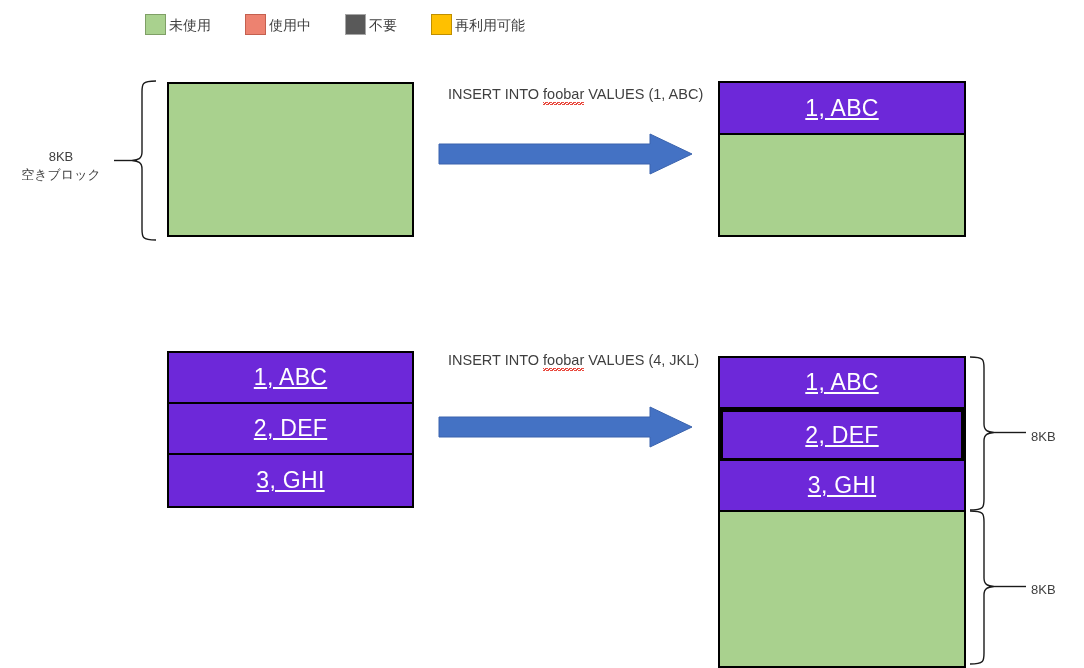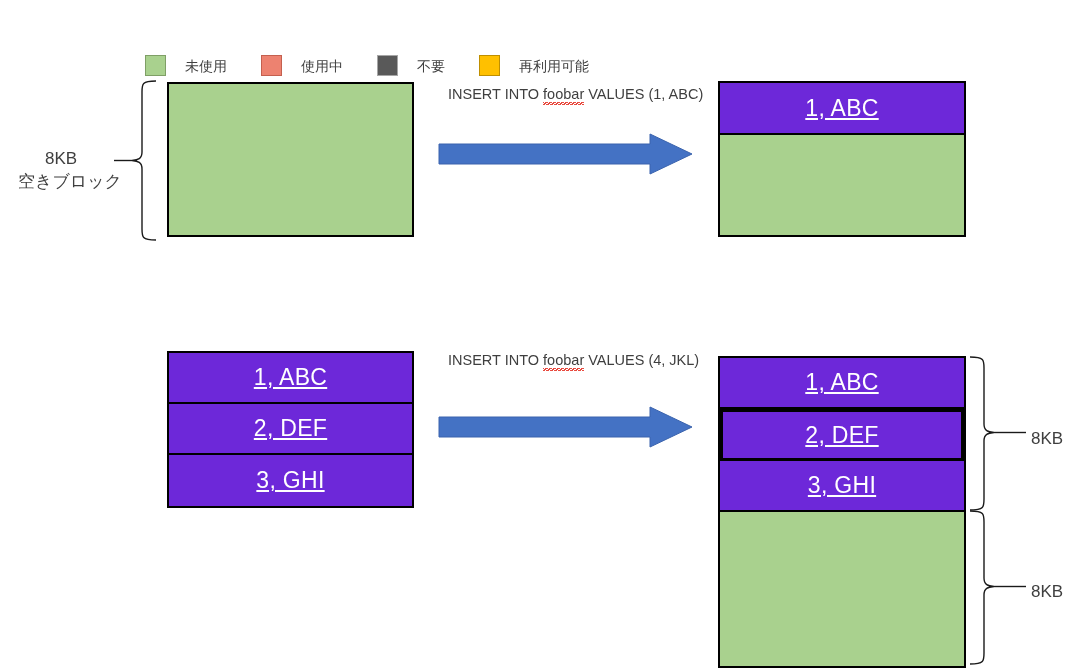--- a/index.html
+++ b/index.html
@@ -21,22 +21,21 @@
     position: absolute;
     left: 145px;
     top: 14px;
     display: flex;
     align-items: center;
     gap: 34px;
   }
   .legend-item {
     display: flex;
     align-items: center;
-    gap: 19px;
-    margin-top: 41px;
+    gap: 3px;
   }
   .swatch {
     width: 21px;
     height: 21px;
     box-sizing: border-box;
   }
   .sw-green  { background: #a9d18e; border: 1px solid #7f9f66; }
   .sw-red    { background: #ed8270; border: 1px solid #c4604f; }
   .sw-gray   { background: #595959; border: 1px solid #a6a6a6; }
   .sw-yellow { background: #ffc000; border: 1px solid #bf8f00; }
@@ -99,21 +98,21 @@
     background-repeat: repeat-x;
     background-size: 4px 3px;
     background-position: 0 100%;
     padding-bottom: 3px;
   }
 
   
   .brace { position: absolute; }
   .side-label {
     position: absolute;
-    font-size: 17px;
+    font-size: 13px;
     color: #3f3f3f;
     line-height: 1.35;
     white-space: nowrap;
   }
   .side-label.left { text-align: center; }
 
   #label-left-8kb { left: 18px; top: 148px; width: 86px; }
   #label-r1       { left: 1031px; top: 428px; }
   #label-r2       { left: 1031px; top: 581px; }
 </style>

